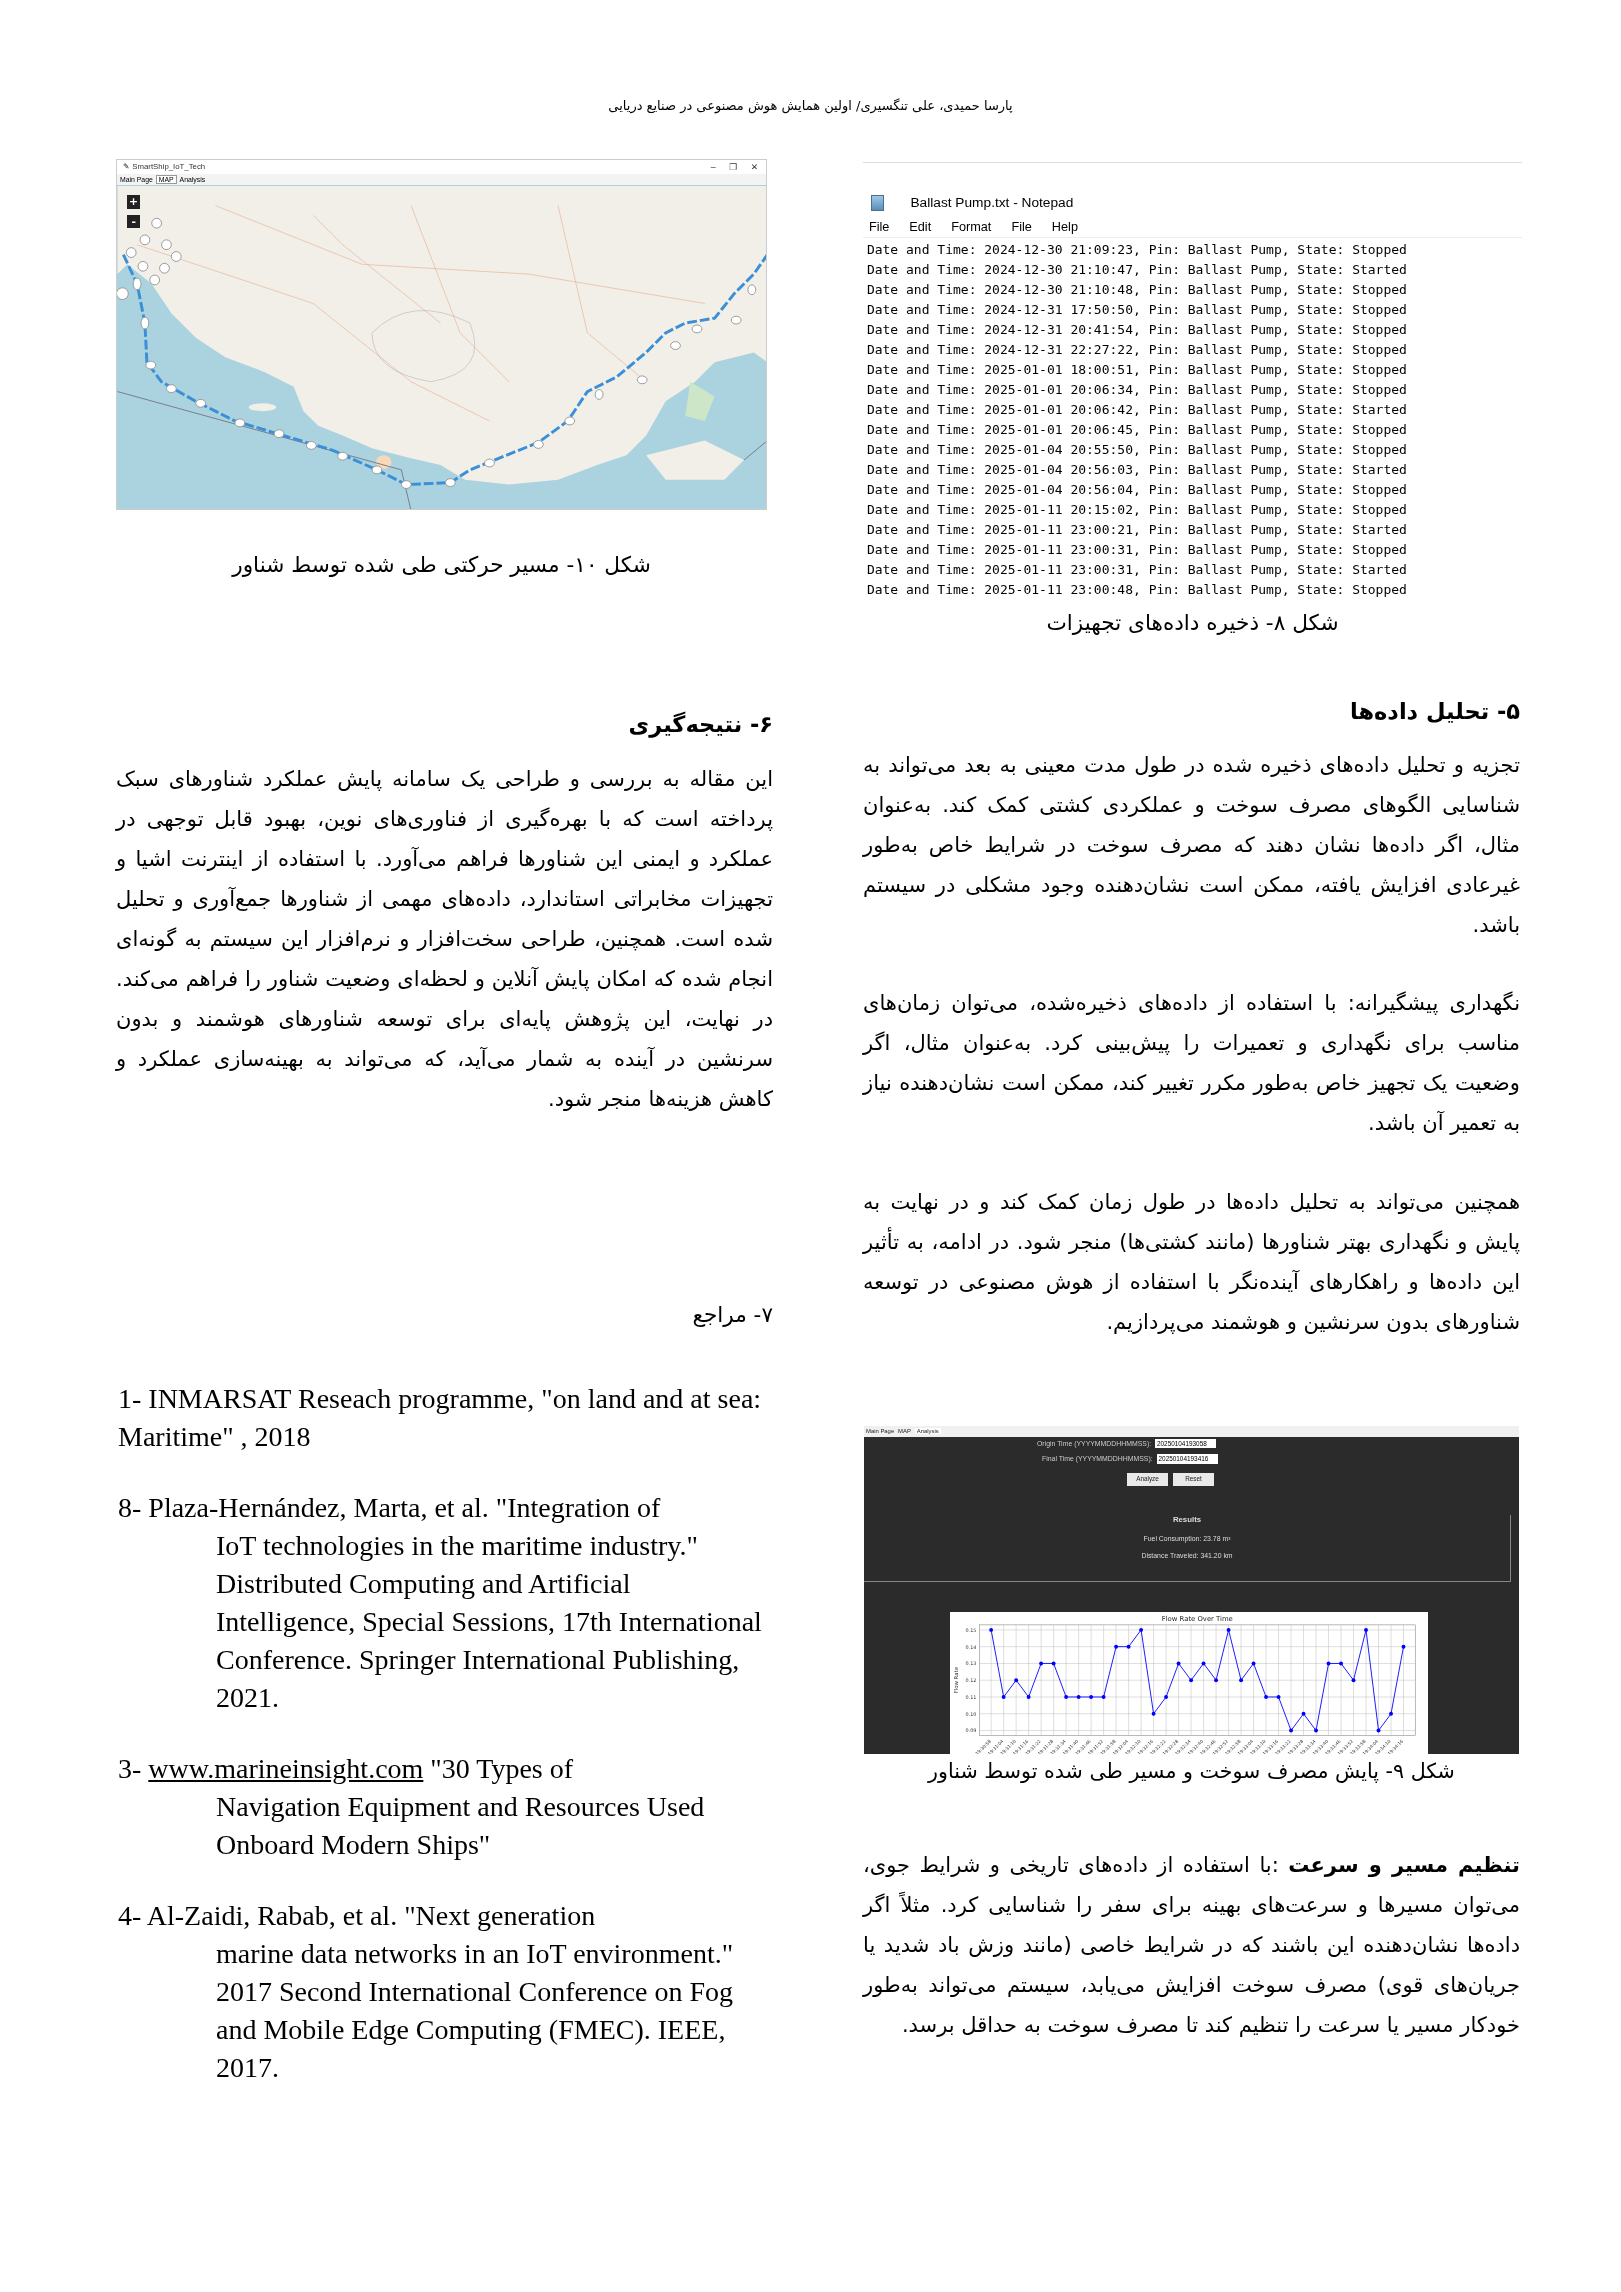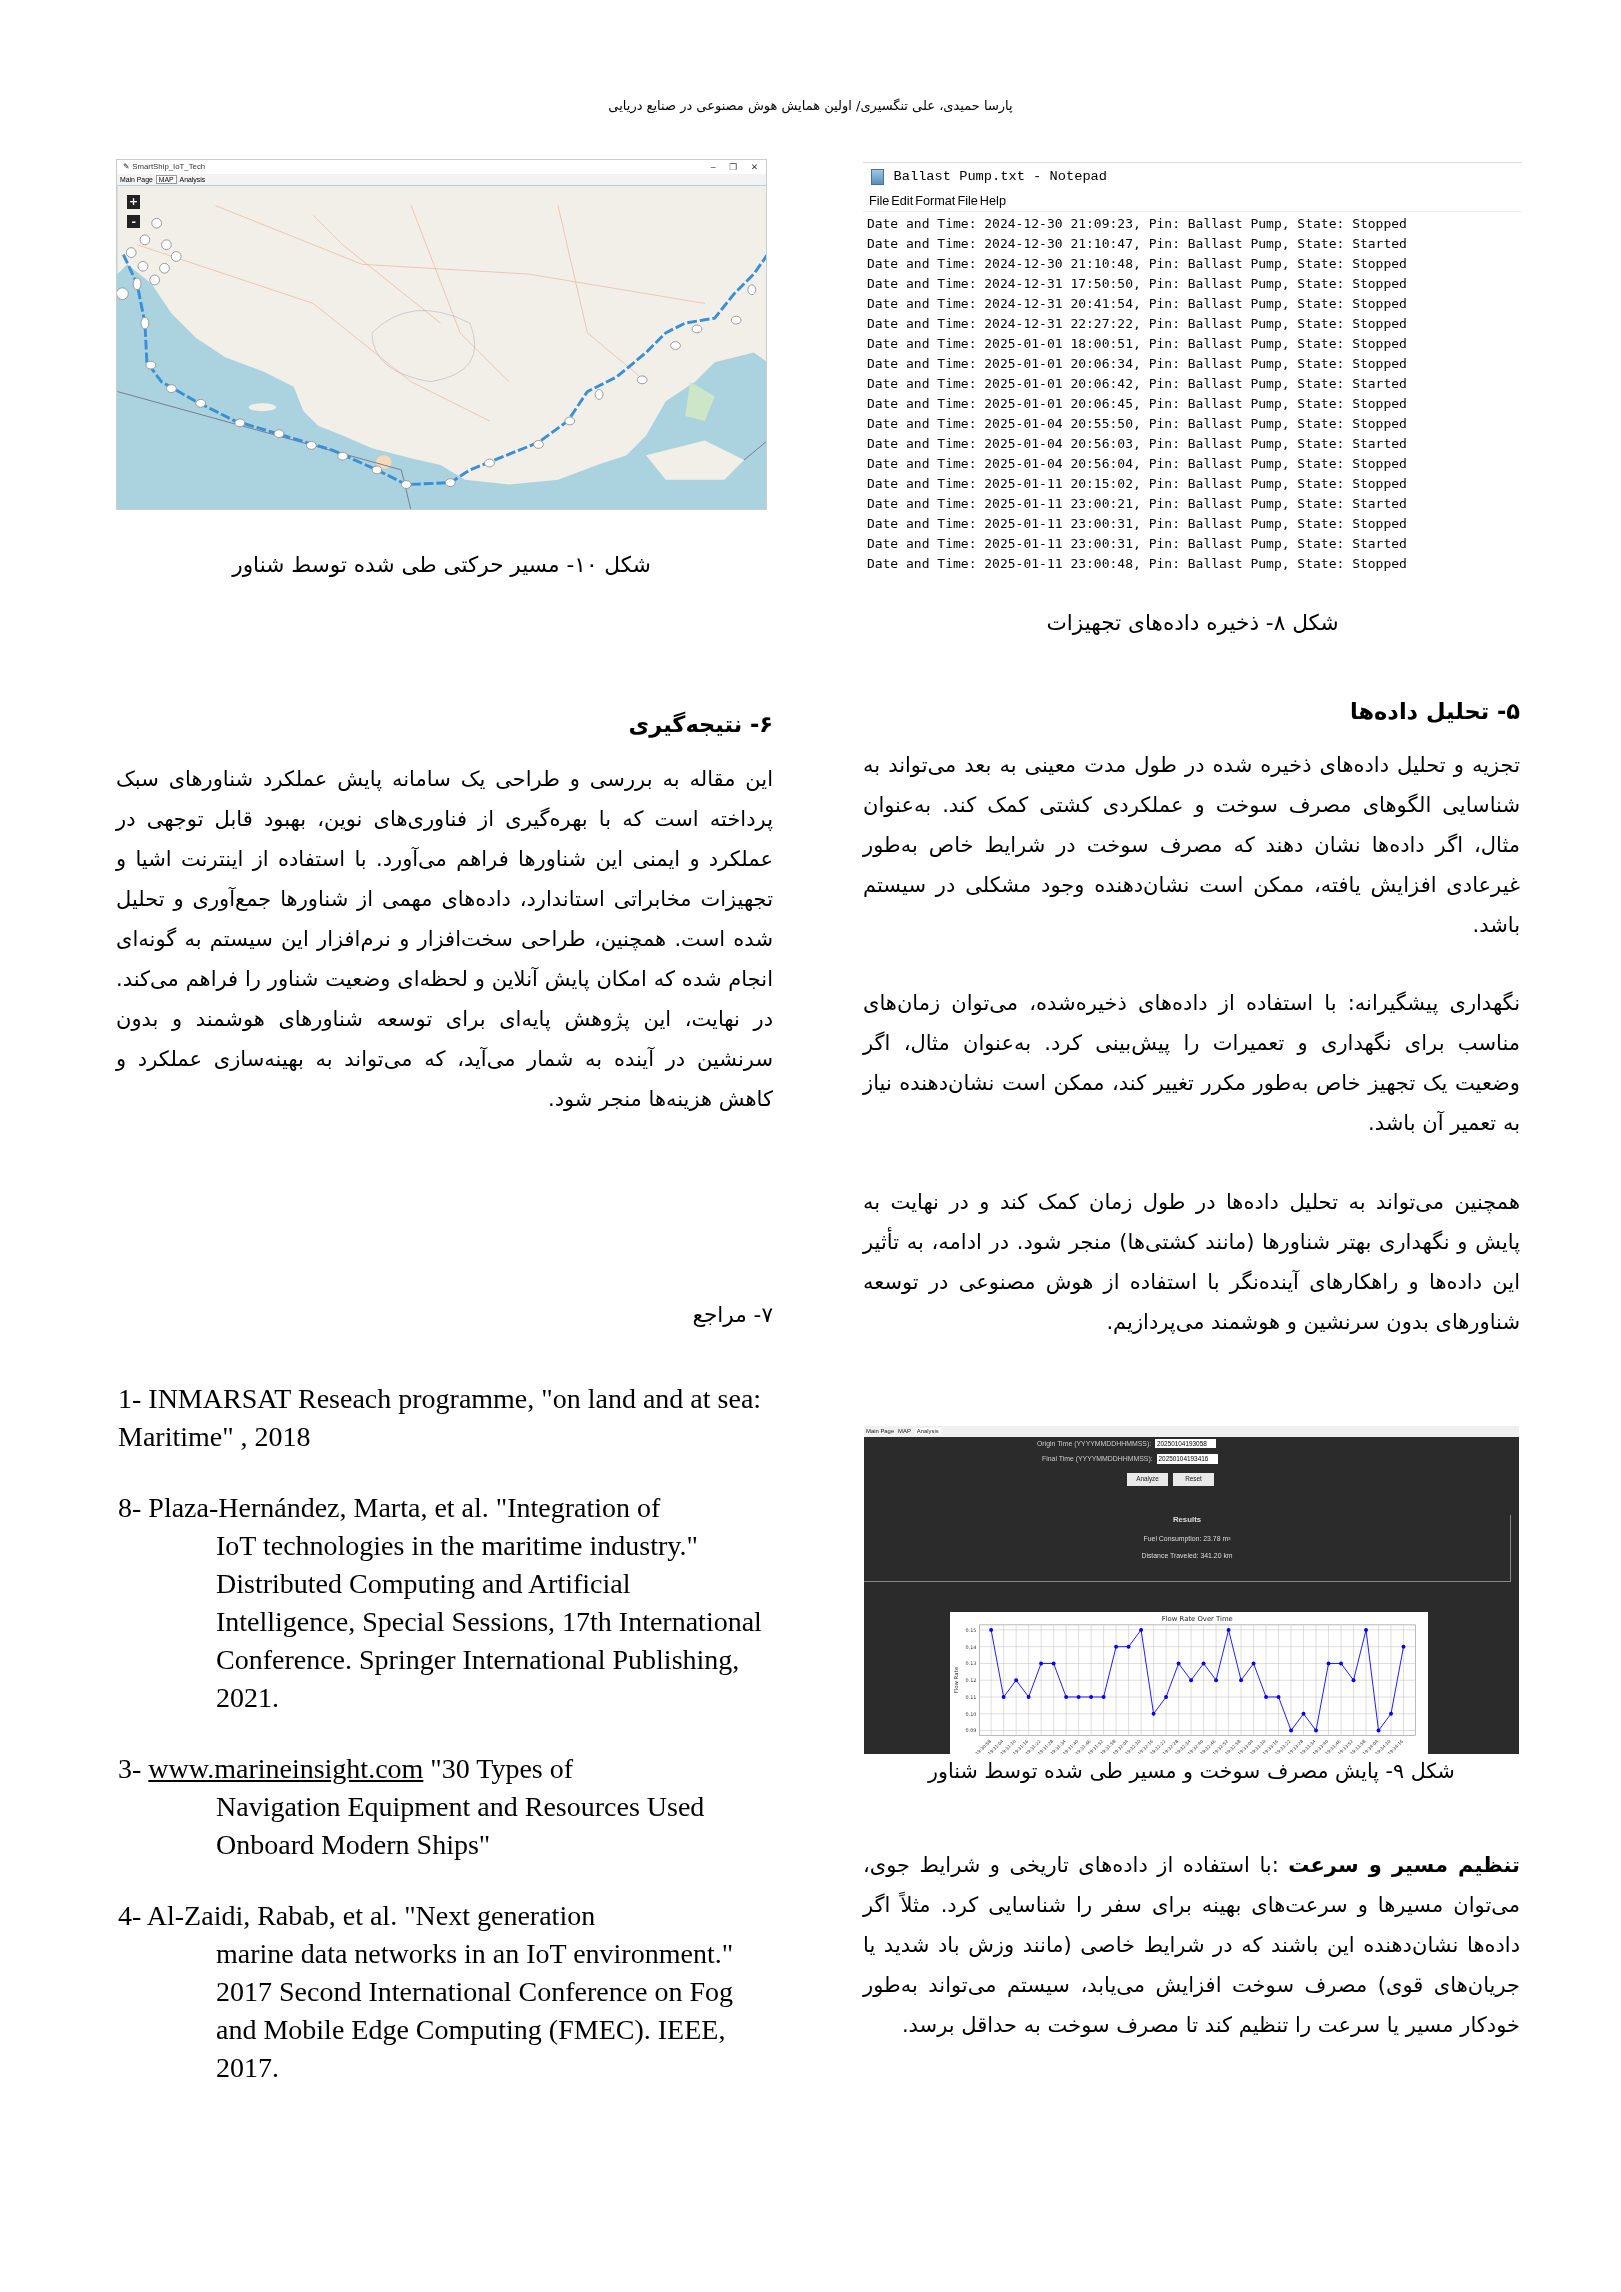--- a/index.html
+++ b/index.html
@@ -29,24 +29,24 @@
   .zoom-btn {
     position: absolute; left: 9.8px; width: 13.7px; height: 13.7px; background: #222;
     color: #fff; font-size: 10.8px; line-height: 13.7px; text-align: center; font-weight: bold;
   }
 
   
   .notepad {
     position: absolute; left: 863px; top: 162px; width: 659px; height: 423px;
     background: #fff; border-top: 1px solid #ddd;
   }
-  .np-title { height: 27.4px; display: flex; align-items: center; gap: 9px; padding-left: 7.8px;
-    font-family: Liberation Mono, monospace; font-size: 13.7px; }
+  .np-title { height: 27.4px; display: flex; align-items: center; gap: 26px; padding-left: 7.8px;
+    font-family: Liberation Sans, sans-serif; font-size: 13.7px; margin-top: 26px; }
   .np-icon { width: 13.7px; height: 15.7px; background: linear-gradient(#9ec7e6, #5a8fb8); border: 1px solid #4a6f8f; }
-  .np-menu { height: 21.6px; display: flex; gap: 2px; padding-left: 5.9px; font-family: "Liberation Sans", sans-serif; font-size: 12.7px; align-items: center; border-bottom: 1px solid #eee; }
+  .np-menu { height: 21.6px; display: flex; gap: 20px; padding-left: 5.9px; font-family: "Liberation Sans", sans-serif; font-size: 12.7px; align-items: center; border-bottom: 1px solid #eee; }
   .np-body { padding: 2px 0 0 3.9px; font-family: "DejaVu Sans Mono", monospace; font-size: 13px; line-height: 20px; white-space: pre; color: #000000; }
 
   .caption { position: absolute; direction: rtl; text-align: center; font-size: 21.6px; }
   .heading { position: absolute; direction: rtl; font-size: 22.5px; font-weight: bold; }
   .para { position: absolute; direction: rtl; text-align: justify; font-size: 21px; line-height: 40px; text-align-last: right; }
 
   
   .analysis {
     position: absolute; left: 864px; top: 1426px; width: 655px; height: 328px;
     background: #2b2b2b; overflow: hidden; font-family: "Liberation Sans", sans-serif;

